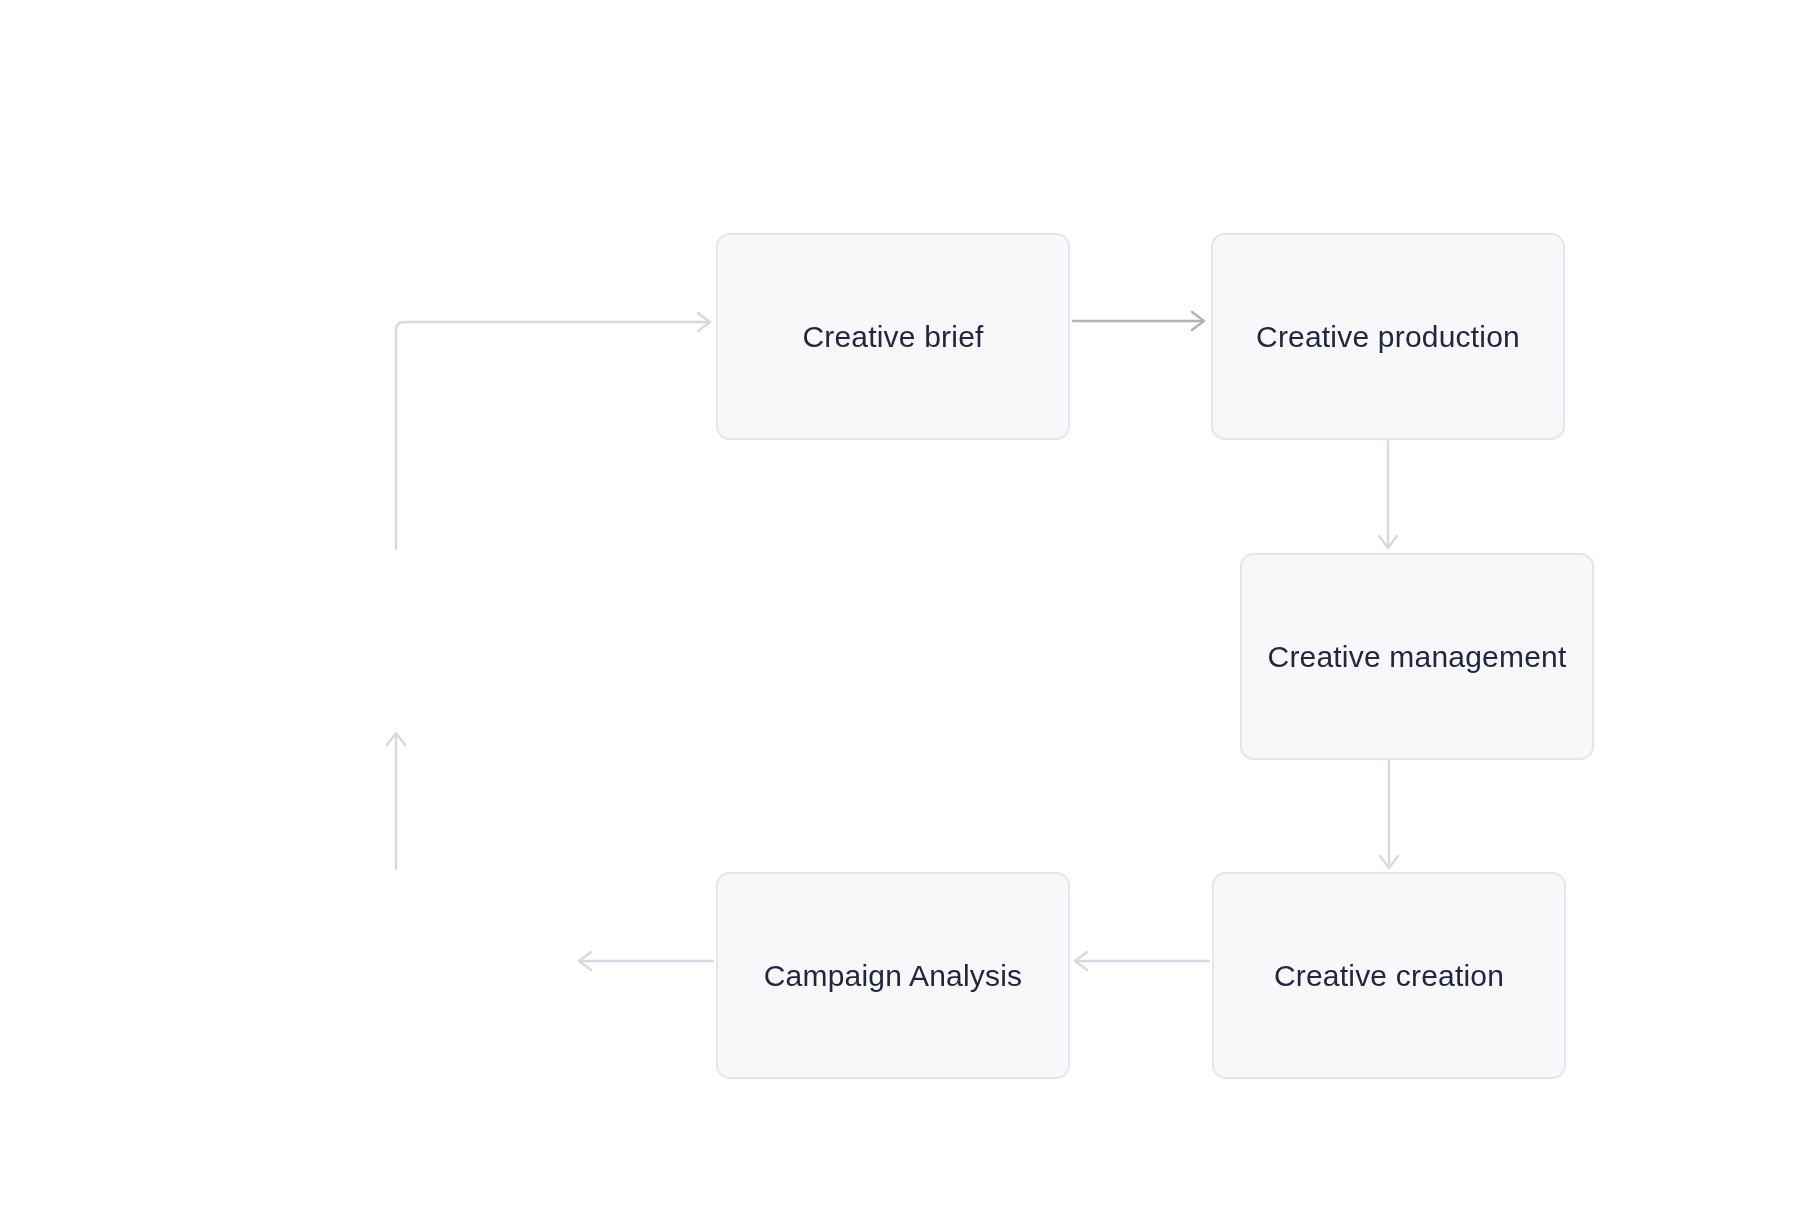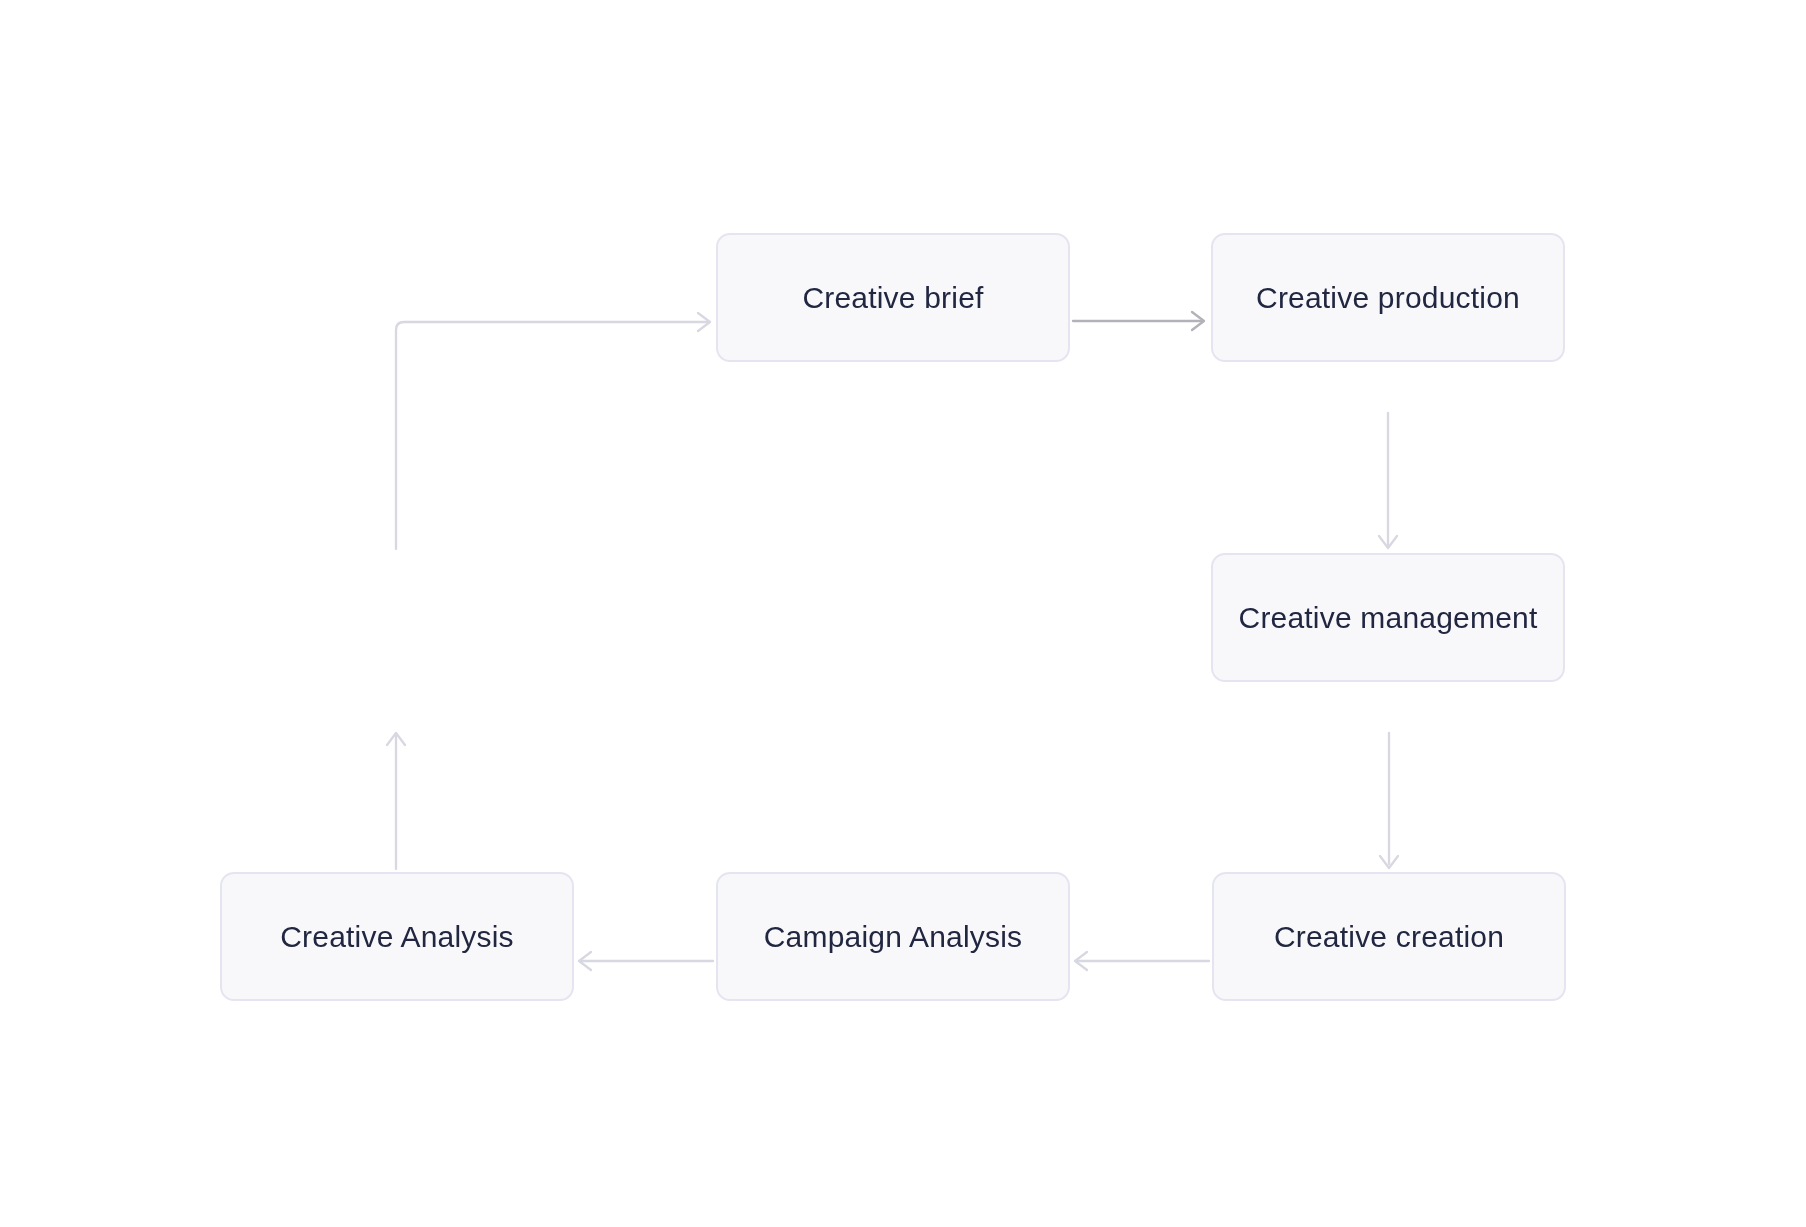--- a/index.html
+++ b/index.html
@@ -35,21 +35,21 @@
     stroke-width: 2.3;
     stroke-linecap: round;
     stroke-linejoin: round;
   }
   .edge.emphasis path {
     stroke: var(--connector-emphasis);
   }
   .node {
     position: absolute;
     width: 354px;
-    height: 129px;
+    height: 207px;
     background: var(--node-fill);
     border: 2.5px solid var(--node-border);
     border-radius: 14px;
     display: flex;
     align-items: center;
     justify-content: center;
   }
   .node-label {
     font-size: 30px;
     font-weight: 400;
@@ -102,30 +102,27 @@
   </svg>
 
   <div class="node" style="left:716px; top:233px">
     <span class="node-label">Creative brief</span>
   </div>
 
   <div class="node" style="left:1211px; top:233px">
     <span class="node-label">Creative production</span>
   </div>
 
-  <div class="node" style="left:1211px; top:553px">
+  <div class="node" style="left:1240px; top:553px">
     <span class="node-label">Creative management</span>
   </div>
 
   <div class="node" style="left:1212px; top:872px">
     <span class="node-label">Creative creation</span>
   </div>
 
   <div class="node" style="left:716px; top:872px">
     <span class="node-label">Campaign Analysis</span>
   </div>
 
-  <div class="node" style="left:220px; top:872px">
-    <span class="node-label">Creative Analysis</span>
-  </div>
 
 
 </div>
 
 </body></html>

